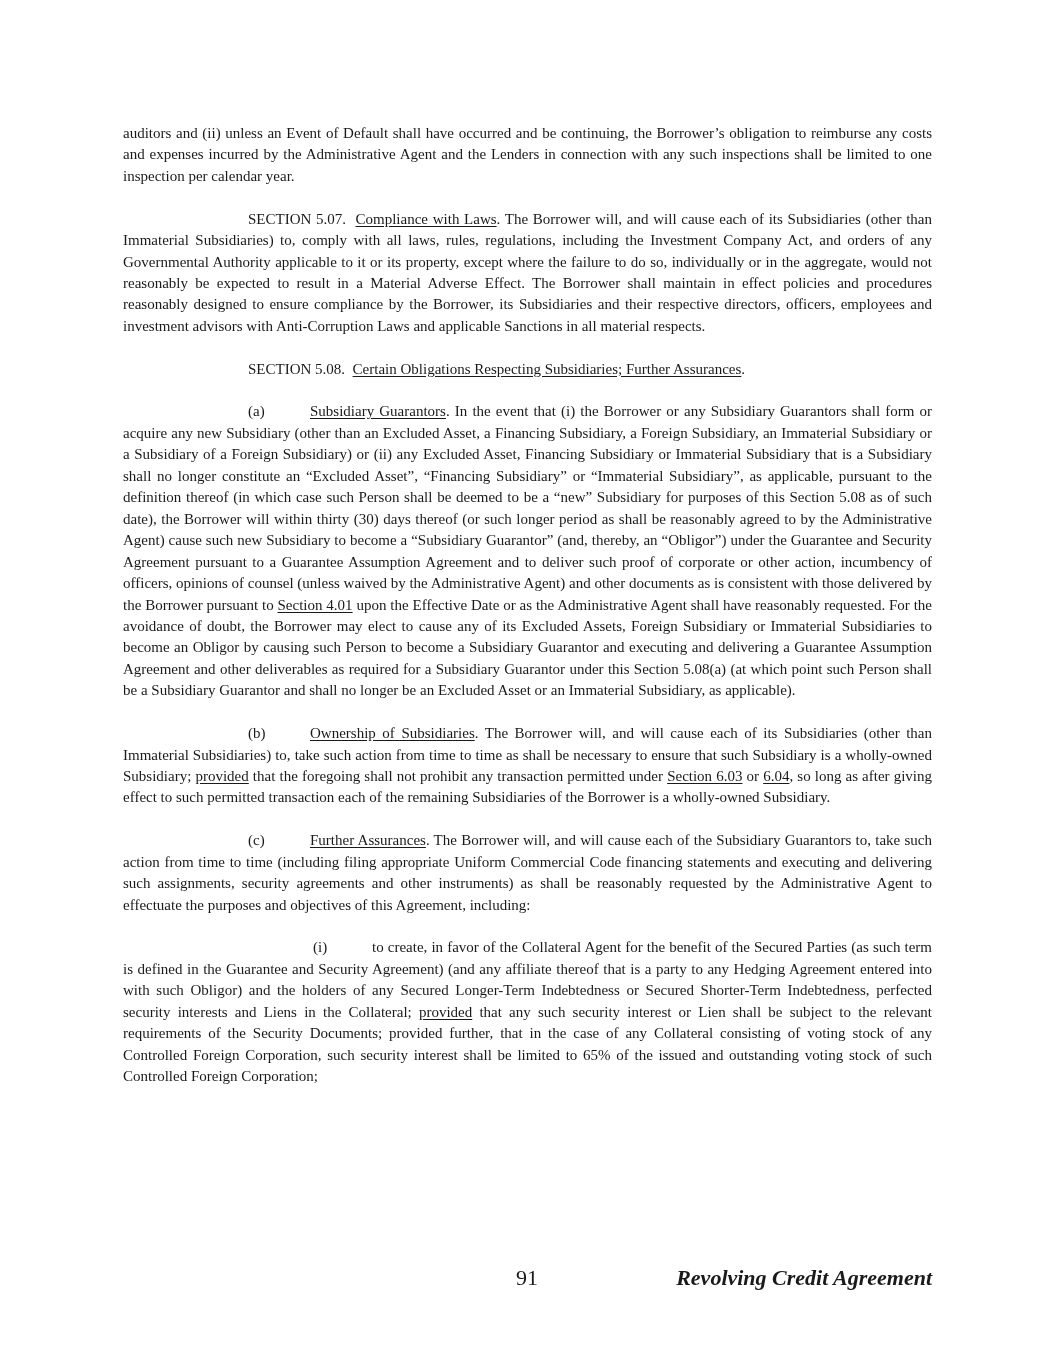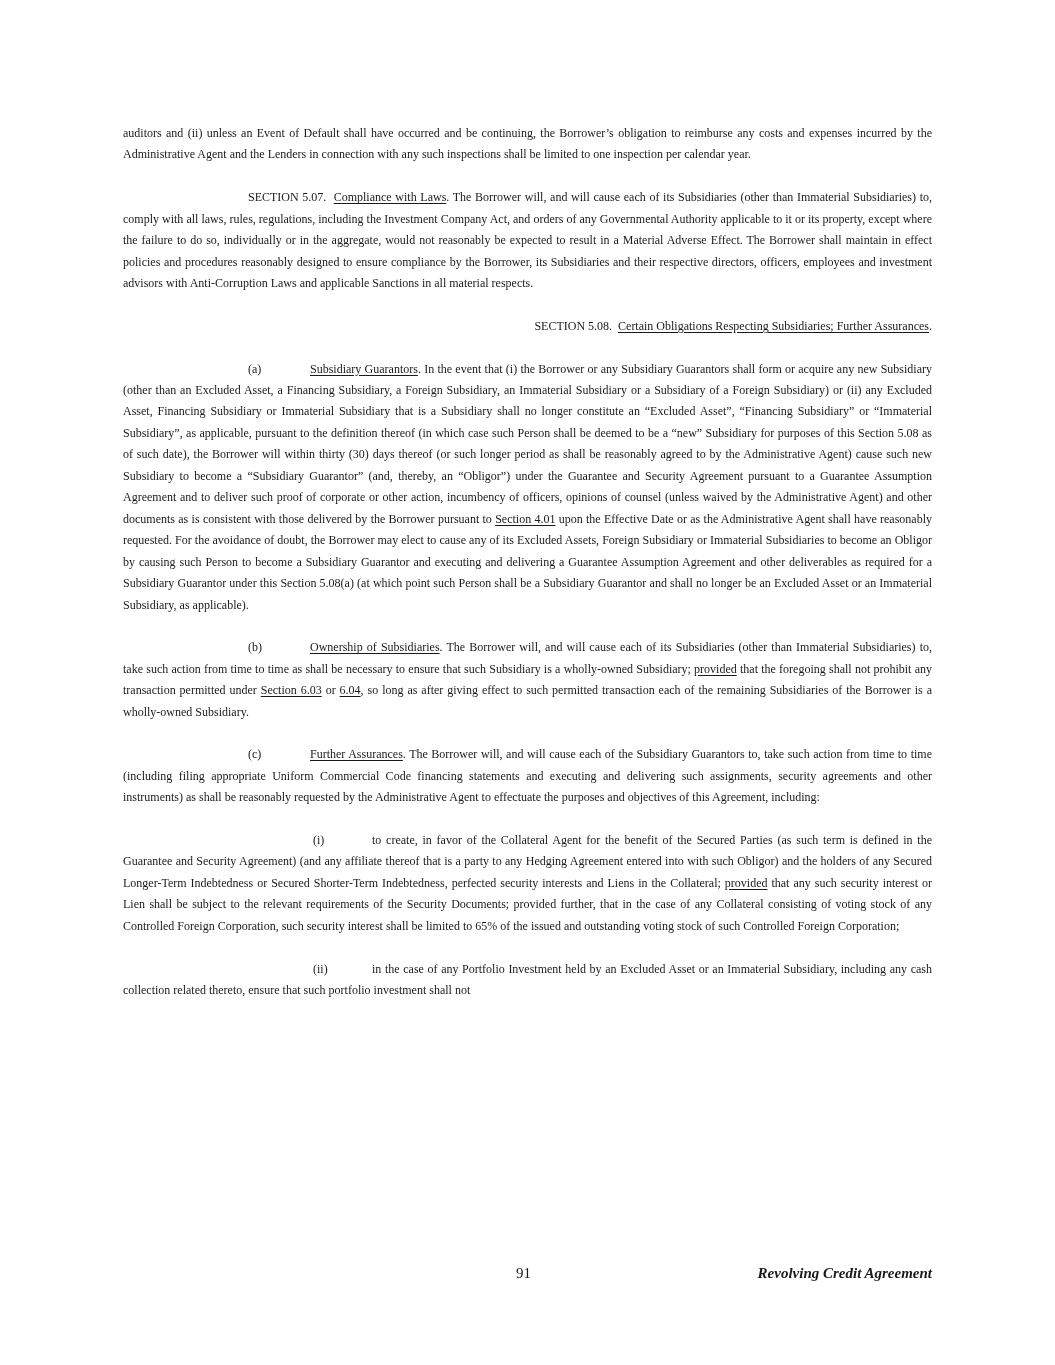--- a/index.html
+++ b/index.html
@@ -1,32 +1,32 @@
 <!DOCTYPE html>
 <html><head>
 <meta charset="utf-8">
 <style>
   html, body { margin: 0; padding: 0; background: #ffffff; }
   body { width: 1055px; height: 1365px; position: relative; overflow: hidden; }
   .page {
     position: absolute; left: 123px; top: 123px; width: 809px;
     font-family: "Liberation Serif", "DejaVu Serif", serif;
-    font-size: 12px; line-height: 21.45px; color: #1a1a1a;
+    font-size: 15px; line-height: 21.45px; color: #1a1a1a;
     text-align: justify;
   }
   .para { margin: 0 0 21.3px 0; }
   .ind1 { display: inline-block; width: 125px; }
   .ind2 { display: inline-block; width: 190px; }
   .label-a { display: inline-block; width: 62px; }
   .label-i { display: inline-block; width: 59px; }
   u, .u { text-underline-offset: 2px; }
-  .heading-center { text-align: right; }
+  .heading-center { text-align: left; }
   .footer {
     position: absolute; top: 1265px; left: 0; width: 1055px; height: 24px;
-    font-family: "Liberation Serif", "DejaVu Serif", serif; font-size: 15px; color: #1a1a1a;
+    font-family: "Liberation Serif", "DejaVu Serif", serif; font-size: 22px; color: #1a1a1a;
   }
   .page-num { position: absolute; left: 516px; top: 0; }
   .footer-title { position: absolute; right: 123px; top: 0; font-style: italic; font-weight: bold; }
 </style>
 </head>
 <body>
 
 <div class="page">
 
   <p class="para"><span>auditors and (ii) unless an Event of Default shall have occurred and be continuing, the Borrower’s obligation to reimburse any costs and expenses incurred by the Administrative Agent and the Lenders in connection with any such inspections shall be limited to one inspection per calendar year.</span></p>
@@ -36,20 +36,19 @@
   <p class="para heading-center"><span class="ind1"></span><span>SECTION 5.08.</span>&nbsp; <u>Certain Obligations Respecting Subsidiaries; Further Assurances</u><span>.</span></p>
 
   <p class="para"><span class="ind1"></span><span class="label-a">(a)</span><u>Subsidiary Guarantors</u><span>.  In the event that (i) the Borrower or any Subsidiary Guarantors shall form or acquire any new Subsidiary (other than an Excluded Asset, a Financing Subsidiary, a Foreign Subsidiary, an Immaterial Subsidiary or a Subsidiary of a Foreign Subsidiary) or (ii) any Excluded Asset, Financing Subsidiary or Immaterial Subsidiary that is a Subsidiary shall no longer constitute an “Excluded Asset”, “Financing Subsidiary” or “Immaterial Subsidiary”, as applicable, pursuant to the definition thereof (in which case such Person shall be deemed to be a “new” Subsidiary for purposes of this Section 5.08 as of such date), the Borrower will within thirty (30) days thereof (or such longer period as shall be reasonably agreed to by the Administrative Agent) cause such new Subsidiary to become a “Subsidiary Guarantor” (and, thereby, an “Obligor”) under the Guarantee and Security Agreement pursuant to a Guarantee Assumption Agreement and to deliver such proof of corporate or other action, incumbency of officers, opinions of counsel (unless waived by the Administrative Agent) and other documents as is consistent with those delivered by the Borrower pursuant to </span><u>Section 4.01</u><span> upon the Effective Date or as the Administrative Agent shall have reasonably requested. For the avoidance of doubt, the Borrower may elect to cause any of its Excluded Assets, Foreign Subsidiary or Immaterial Subsidiaries to become an Obligor by causing such Person to become a Subsidiary Guarantor and executing and delivering a Guarantee Assumption Agreement and other deliverables as required for a Subsidiary Guarantor under this Section 5.08(a) (at which point such Person shall be a Subsidiary Guarantor and shall no longer be an Excluded Asset or an Immaterial Subsidiary, as applicable).</span></p>
 
   <p class="para"><span class="ind1"></span><span class="label-a">(b)</span><u>Ownership of Subsidiaries</u><span>.  The Borrower will, and will cause each of its Subsidiaries (other than Immaterial Subsidiaries) to, take such action from time to time as shall be necessary to ensure that such Subsidiary is a wholly-owned Subsidiary; </span><u>provided</u><span> that the foregoing shall not prohibit any transaction permitted under </span><u>Section 6.03</u><span> or </span><u>6.04</u><span>, so long as after giving effect to such permitted transaction each of the remaining Subsidiaries of the Borrower is a wholly-owned Subsidiary.</span></p>
 
   <p class="para"><span class="ind1"></span><span class="label-a">(c)</span><u>Further Assurances</u><span>.  The Borrower will, and will cause each of the Subsidiary Guarantors to, take such action from time to time (including filing appropriate Uniform Commercial Code financing statements and executing and delivering such assignments, security agreements and other instruments) as shall be reasonably requested by the Administrative Agent to effectuate the purposes and objectives of this Agreement, including:</span></p>
 
   <p class="para"><span class="ind2"></span><span class="label-i">(i)</span><span>to create, in favor of the Collateral Agent for the benefit of the Secured Parties (as such term is defined in the Guarantee and Security Agreement) (and any affiliate thereof that is a party to any Hedging Agreement entered into with such Obligor) and the holders of any Secured Longer-Term Indebtedness or Secured Shorter-Term Indebtedness, perfected security interests and Liens in the Collateral; </span><u>provided</u><span> that any such security interest or Lien shall be subject to the relevant requirements of the Security Documents; provided further, that in the case of any Collateral consisting of voting stock of any Controlled Foreign Corporation, such security interest shall be limited to 65% of the issued and outstanding voting stock of such Controlled Foreign Corporation;</span></p>
 
-  <p class="para"><span class="ind2"></span><span class="label-i">(ii)</span><span>in the case of any Portfolio Investment held by an Excluded Asset or an Immaterial Subsidiary, including any cash collection related thereto, ensure that such portfolio investment shall not</span></p>
 
 </div>
 
 <div class="footer">
   <span class="page-num">91</span>
   <span class="footer-title">Revolving Credit Agreement</span>
 </div>
 
 </body></html>

